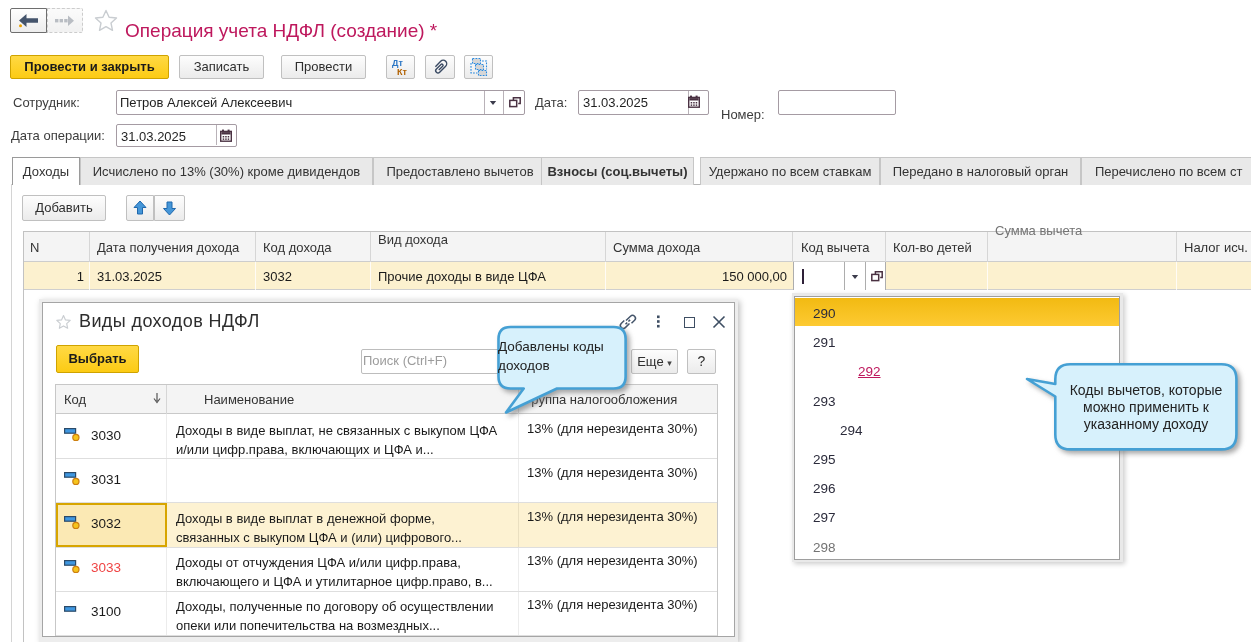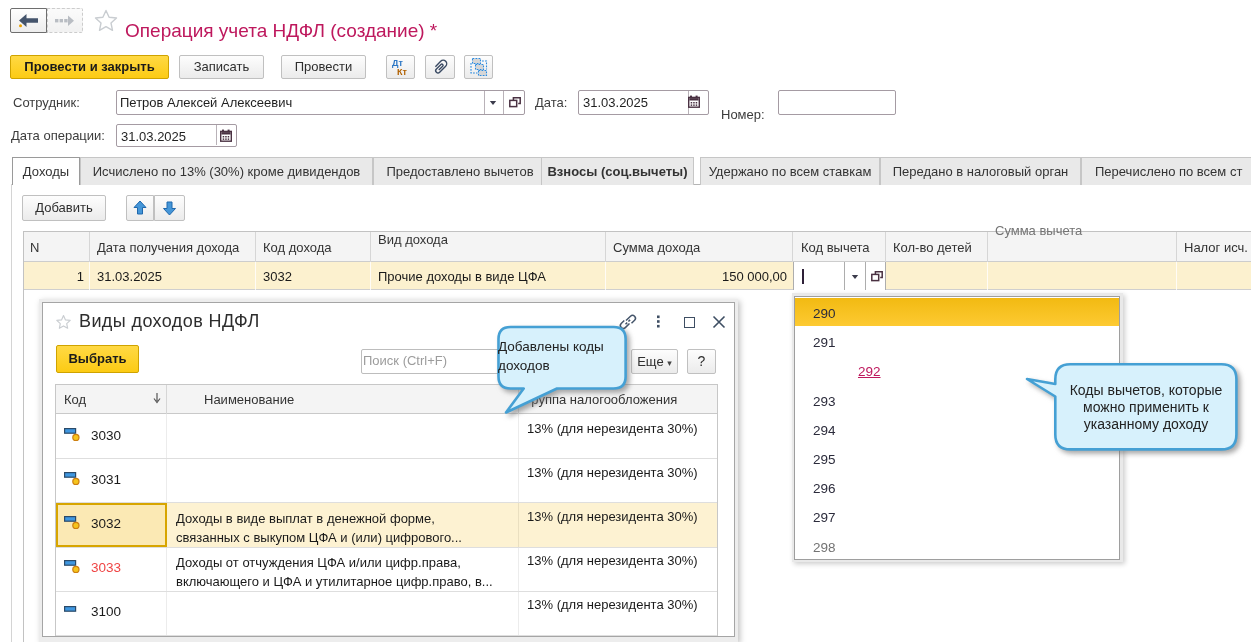--- a/index.html
+++ b/index.html
@@ -272,37 +272,39 @@
 <svg class="abs" style="left:64px;top:605px;" width="17" height="16" viewBox="0 0 17 16">
   <rect x="0.6" y="1.6" width="11" height="4.6" fill="#3f97e0" stroke="#2b4a68" stroke-width="1.2"></rect>
 </svg>
 
 <div class="abs" style="left:91px;top:428px;color:#1a1a1a;font-size:13.5px;">3030</div>
 <div class="abs" style="left:91px;top:472px;color:#1a1a1a;font-size:13.5px;">3031</div>
 <div class="abs" style="left:91px;top:516px;color:#1a1a1a;font-size:13.5px;">3032</div>
 <div class="abs" style="left:91px;top:560px;color:#ef4444;font-size:13.5px;">3033</div>
 <div class="abs" style="left:91px;top:604px;color:#1a1a1a;font-size:13.5px;">3100</div>
 
+<div class="abs" style="left:176px;top:421px;line-height:19px;color:#1a1a1a;white-space:nowrap;">Доходы в виде выплат, не связанных с выкупом ЦФА<br>и/или цифр.права, включающих и ЦФА и...</div>
 <div class="abs" style="left:176px;top:509px;line-height:19px;color:#1a1a1a;white-space:nowrap;">Доходы в виде выплат в денежной форме,<br>связанных с выкупом ЦФА и (или) цифрового...</div>
 <div class="abs" style="left:176px;top:553px;line-height:19px;color:#1a1a1a;white-space:nowrap;">Доходы от отчуждения ЦФА и/или цифр.права,<br>включающего и ЦФА и утилитарное цифр.право, в...</div>
+<div class="abs" style="left:176px;top:597px;line-height:19px;color:#1a1a1a;white-space:nowrap;">Доходы, полученные по договору об осуществлении<br>опеки или попечительства на возмездных...</div>
 
 <div class="abs" style="left:527px;top:421px;color:#1a1a1a;">13% (для нерезидента 30%)</div>
 <div class="abs" style="left:527px;top:465px;color:#1a1a1a;">13% (для нерезидента 30%)</div>
 <div class="abs" style="left:527px;top:509px;color:#1a1a1a;">13% (для нерезидента 30%)</div>
 <div class="abs" style="left:527px;top:553px;color:#1a1a1a;">13% (для нерезидента 30%)</div>
 <div class="abs" style="left:527px;top:597px;color:#1a1a1a;">13% (для нерезидента 30%)</div>
 
 <div class="abs" style="left:792px;top:293px;width:331px;height:269px;background:#e9e9e9;box-shadow:2px 2px 5px rgba(0,0,0,.2);"></div>
 <div class="abs" style="left:794px;top:296px;width:326px;height:264px;border:1px solid #9e9e9e;background:#fff;"></div>
 <div class="abs" style="left:795px;top:298px;width:324px;height:28px;background:linear-gradient(#f2ba12,#fdca32);"></div>
 <div class="abs" style="left:813px;top:306px;color:#2b2b3b;font-size:13.5px;">290</div>
 <div class="abs" style="left:813px;top:335px;color:#2b2b3b;font-size:13.5px;">291</div>
 <div class="abs" style="left:858px;top:364px;color:#be185d;font-size:13.5px;text-decoration:underline;">292</div>
 <div class="abs" style="left:813px;top:394px;color:#2b2b3b;font-size:13.5px;">293</div>
-<div class="abs" style="left:813px;top:423px;color:#2b2b3b;font-size:13.5px;">294</div>
+<div class="abs" style="left:840px;top:423px;color:#2b2b3b;font-size:13.5px;">294</div>
 <div class="abs" style="left:813px;top:452px;color:#2b2b3b;font-size:13.5px;">295</div>
 <div class="abs" style="left:813px;top:481px;color:#2b2b3b;font-size:13.5px;">296</div>
 <div class="abs" style="left:813px;top:510px;color:#2b2b3b;font-size:13.5px;">297</div>
 <div class="abs" style="left:813px;top:540px;color:#737373;font-size:13.5px;">298</div>
 
 <svg class="abs" style="left:490px;top:320px;filter:drop-shadow(3px 3px 2.5px rgba(110,110,110,.6));" width="150" height="103" viewBox="0 0 150 103">
   <path d="M20.5 7 H 123.6 Q 135.6 7 135.6 19 V 56.5 Q 135.6 68.5 123.6 68.5 H 67 L 16 92.5 L 33.7 68.5 H 20.5 Q 8.5 68.5 8.5 56.5 V 19 Q 8.5 7 20.5 7 Z" fill="#d7f1fc" stroke="#45a0d4" stroke-width="2.6" stroke-linejoin="round"></path>
 </svg>
 <div class="abs" style="left:498px;top:338px;width:116px;line-height:18.5px;font-size:13.5px;color:#222;">Добавлены коды<br>доходов</div>
 <svg class="abs" style="left:1018px;top:357px;filter:drop-shadow(3px 3px 2.5px rgba(110,110,110,.6));" width="228" height="100" viewBox="0 0 228 100">

